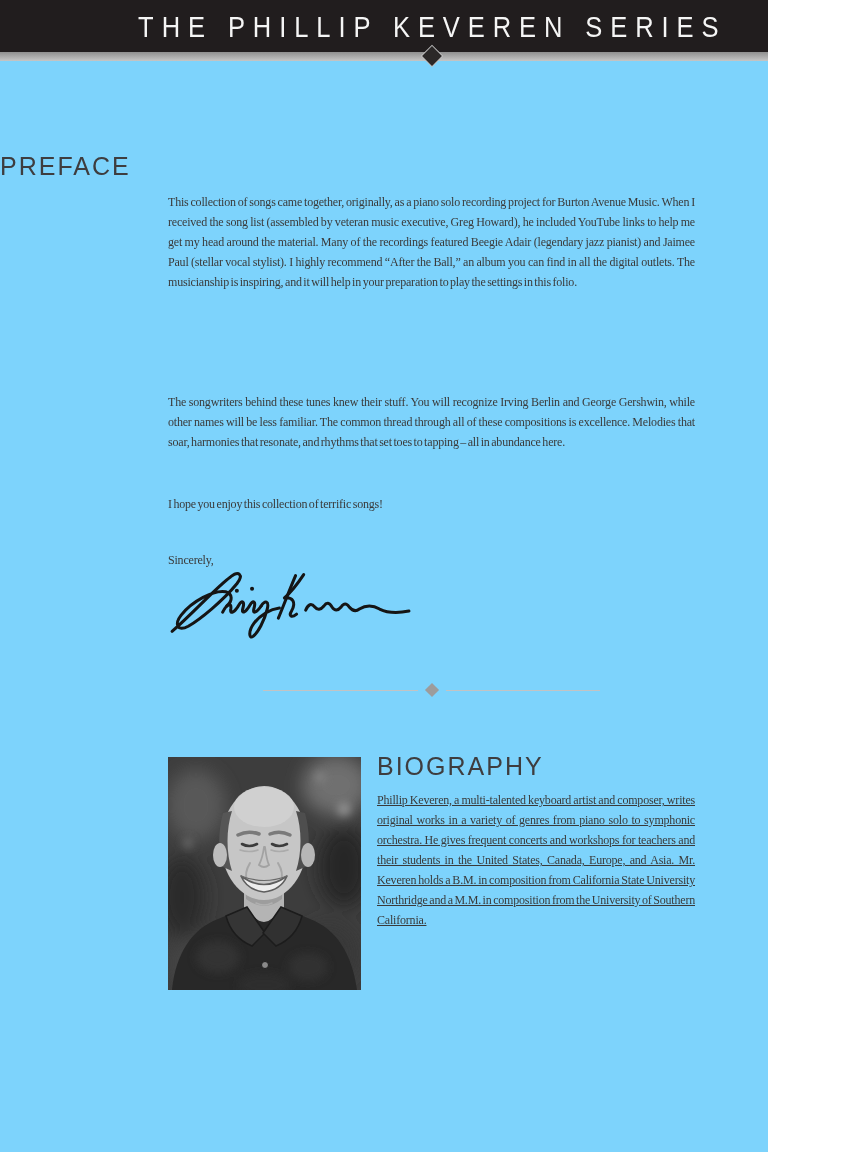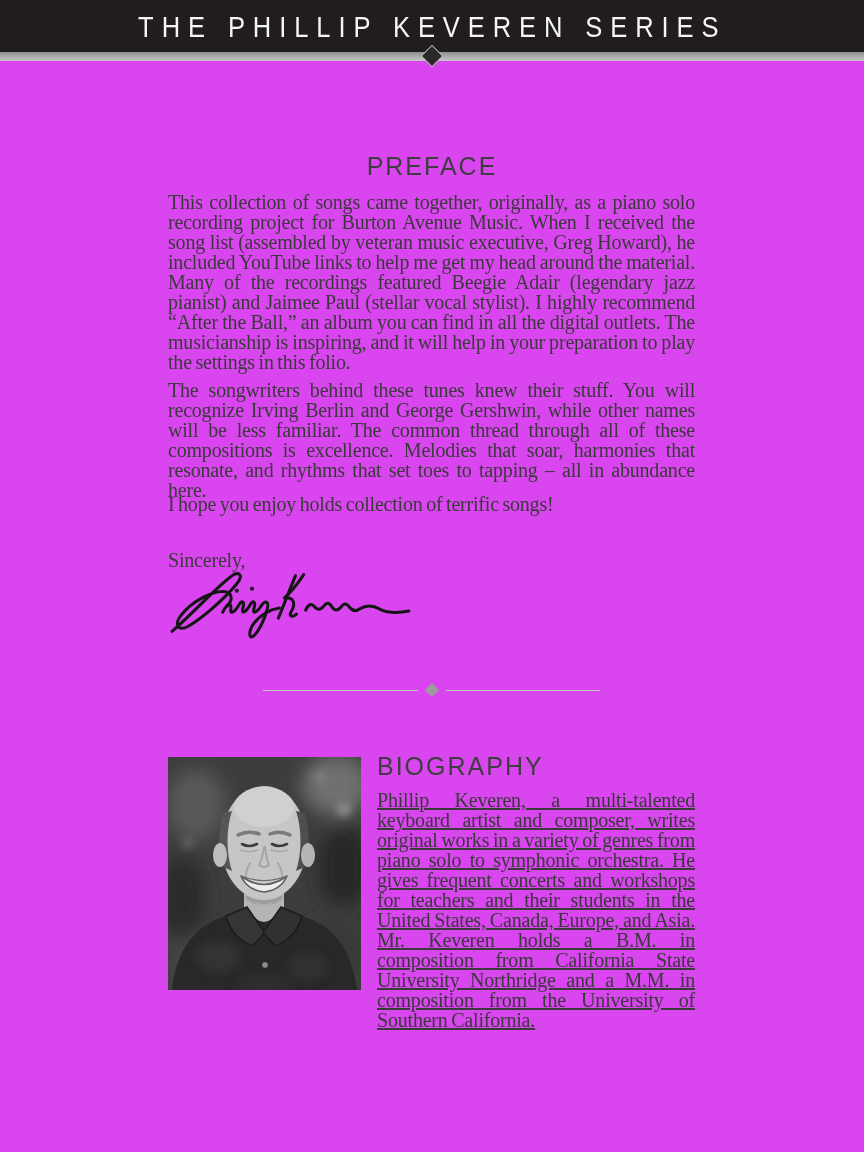--- a/index.html
+++ b/index.html
@@ -1,17 +1,17 @@
 <!DOCTYPE html>
 <html><head>
 <meta charset="utf-8">
 <style>
   html,body{margin:0;padding:0;background:#ffffff;}
   .page{
-    position:relative;width:864px;height:1152px;background:#d946ef;
+    position:relative;width:768px;height:1152px;background:#7dd3fc;
     overflow:hidden;font-family:"Liberation Serif", serif;
   }
 
   
   .header-bar{
     position:absolute;left:0;top:0;width:864px;height:52px;
     background:#211d1e;display:flex;align-items:center;justify-content:center;
   }
   .header-title{
     color:#f5f5f5;font-family:"Liberation Sans", sans-serif;
@@ -27,31 +27,31 @@
     position:absolute;left:425px;top:49px;width:14px;height:14px;
     background:#2b2828;transform:rotate(45deg);
     box-shadow:0 0 0 1px #bdbdbd;
   }
 
   
   .section-heading{
     font-family:"Liberation Sans", sans-serif;font-weight:300;
     color:#3e3d3f;font-size:25px;letter-spacing:2px;white-space:nowrap;text-align:right;
   }
-  .preface-heading{position:absolute;left:0;top:152px;width:864px;text-align:center;}
+  .preface-heading{position:absolute;left:0;top:152px;width:864px;text-align:left;}
   .bio-heading{position:absolute;left:377px;top:752px;}
 
   
   .body-text{
-    font-size:20px;line-height:20px;color:#3a3a3a;
+    font-size:12px;line-height:20px;color:#3a3a3a;
     letter-spacing:-0.2px;word-spacing:-1.2px;
     text-align:justify;text-justify:inter-word;margin:0;
   }
   .p1{position:absolute;left:168px;top:192px;width:527px;}
-  .p2{position:absolute;left:168px;top:380px;width:527px;}
+  .p2{position:absolute;left:168px;top:392px;width:527px;}
   .p-closing{position:absolute;left:168px;top:494px;width:527px;}
   .p-salutation{position:absolute;left:168px;top:534px;width:527px;margin-top:16px;}
 
   
   .signature{position:absolute;left:166px;top:566px;width:248px;height:80px;}
 
   
   .divider{
     position:absolute;left:263px;top:682px;width:337px;height:16px;
     display:flex;align-items:center;gap:9px;
@@ -70,21 +70,21 @@
 
   <div class="header-bar">
     <div class="header-title">THE PHILLIP KEVEREN SERIES</div>
   </div>
   <div class="header-band"></div>
   <div class="header-diamond"></div>
 
   <div class="section-heading preface-heading">PREFACE</div>
   <p class="body-text p1">This collection of songs came together, originally, as a piano solo recording project for Burton Avenue Music. When I received the song list (assembled by veteran music executive, Greg Howard), he included YouTube links to help me get my head around the material. Many of the recordings featured Beegie Adair (legendary jazz pianist) and Jaimee Paul (stellar vocal stylist). I highly recommend “After the Ball,” an album you can find in all the digital outlets. The musicianship is inspiring, and it will help in your preparation to play the settings in this folio.</p>
   <p class="body-text p2">The songwriters behind these tunes knew their stuff. You will recognize Irving Berlin and George Gershwin, while other names will be less familiar. The common thread through all of these compositions is excellence. Melodies that soar, harmonies that resonate, and rhythms that set toes to tapping – all in abundance here.</p>
-  <p class="body-text p-closing">I hope you enjoy holds collection of terrific songs!</p>
+  <p class="body-text p-closing">I hope you enjoy this collection of terrific songs!</p>
   <p class="body-text p-salutation">Sincerely,</p>
 
   <svg class="signature" viewBox="0 0 245 78" role="img" aria-label="Phillip Keveren">
     <g fill="none" stroke="#151515" stroke-width="3" stroke-linecap="round" stroke-linejoin="round">
       <path d="M 6,64 C 28,45 50,20 64,10 C 72,4 77,8 70,17 C 56,34 34,52 22,59 C 11,65 8,57 15,48 C 26,34 47,23 59,25 C 66,27 66,34 60,39"></path>
       <path d="M 56,45 C 60,37 65,35 64,42 C 63,48 68,45 72,38 C 75,33 78,34 76,41 C 74,48 79,45 83,38 C 86,33 89,34 87,41 C 85,48 90,45 94,39"></path>
       <path d="M 94,39 C 98,33 102,34 100,42 C 97,54 91,65 86,69 C 82,72 81,64 87,56 C 93,48 103,42 112,41"></path>
       <path d="M 128,9 C 122,23 116,39 111,51"></path>
       <path d="M 136,8 C 130,17 124,25 117,31 C 125,30 129,35 124,44 C 121,49 124,51 129,47"></path>
       <path d="M 138,43 Q 142,34 147,40 Q 151,45 156,39 Q 160,33 164,40 Q 168,46 173,40 Q 177,34 181,40 Q 186,46 191,42 C 199,37 206,39 211,42 C 219,46 230,46 240,44"></path>

